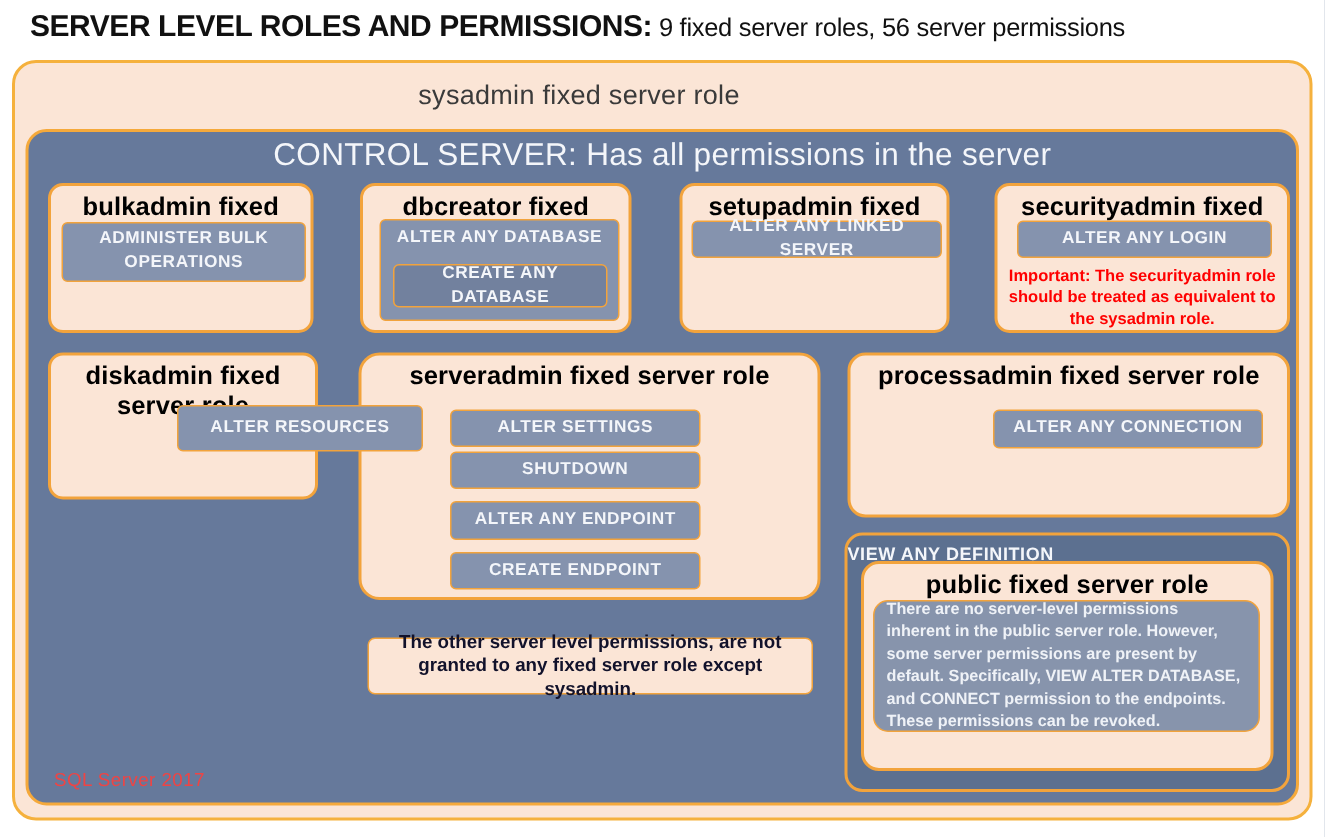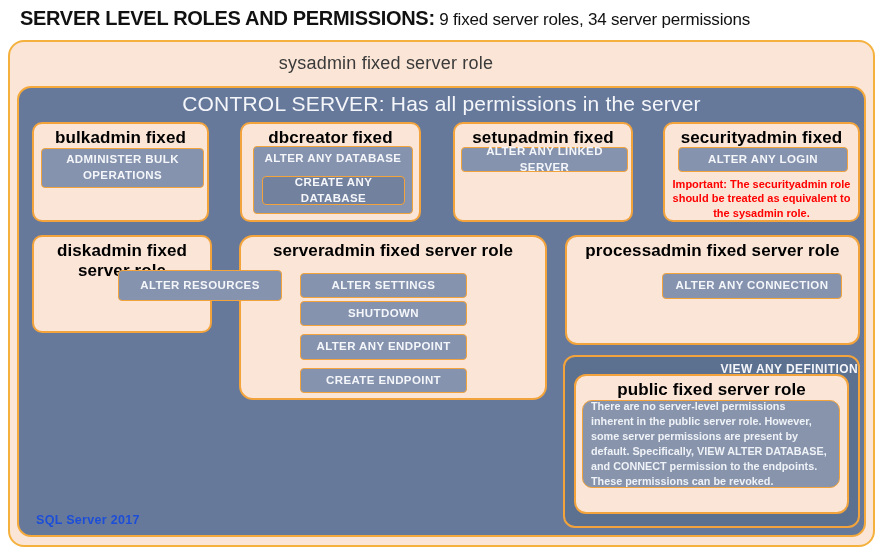--- a/index.html
+++ b/index.html
@@ -52,51 +52,51 @@
   }
   .warning-text{
     position:absolute;left:6px;right:6px;top:53px;text-align:center;
     color:#FF0000;font-size:11px;font-weight:700;line-height:1.3;
   }
   .dark-panel{
     left:563px;top:355px;width:297px;height:173px;
     background:#5C7090;border:2px solid #F2A33C;border-radius:12px;box-sizing:border-box;
   }
   .dark-panel-title{
-    position:absolute;left:0;right:0;top:5px;text-align:right;
+    position:absolute;left:0;right:0;top:5px;text-align:left;
     color:#F4F6FA;font-size:12px;font-weight:700;letter-spacing:0.4px;
   }
   .public-box{
     position:absolute;left:9px;top:17px;width:275px;height:140px;
     background:#FBE5D6;border:2px solid #F2A33C;border-radius:12px;box-sizing:border-box;
   }
   .public-desc{
     position:absolute;left:6px;top:24px;width:258px;height:88px;box-sizing:border-box;
     background:#8794AC;border:1.5px solid #F2A33C;border-radius:10px;
     color:#EFF2F7;font-size:10.8px;font-weight:700;line-height:1.38;
     display:flex;align-items:center;justify-content:center;text-align:left;
     padding:3px 8px;
   }
   .note-box{
     left:245px;top:425px;width:297px;height:38px;box-sizing:border-box;
     background:#FBE5D6;border:1.5px solid #F2A33C;border-radius:5px;
     display:flex;align-items:center;justify-content:center;text-align:center;
     color:#12122B;font-size:12.5px;font-weight:700;line-height:1.25;padding:2px 10px;
   }
   .footer-label{
-    left:36px;top:513px;color:#1d4ed8;font-size:12.5px;letter-spacing:0.3px;font-weight:bold;
+    left:36px;top:513px;color:#ef4444;font-size:12.5px;letter-spacing:0.3px;
   }
 </style>
 </head>
 <body>
 
 <div class="stage">
 
   <div class="abs page-title">
-    <span class="strong">SERVER LEVEL ROLES AND PERMISSIONS:</span><span class="sub"> 9 fixed server roles, 34 server permissions</span>
+    <span class="strong">SERVER LEVEL ROLES AND PERMISSIONS:</span><span class="sub"> 9 fixed server roles, 56 server permissions</span>
   </div>
 
   <div class="abs outer-box"></div>
   <div class="abs sysadmin-label">sysadmin fixed server role</div>
 
   <div class="abs panel"></div>
   <div class="abs control-label">CONTROL SERVER: Has all permissions in the server</div>
 
   <div class="abs role-box" style="left:32px;top:122px;width:177px;height:100px;">
     <div class="role-title">bulkadmin fixed server role</div>
@@ -143,16 +143,17 @@
   </div>
 
   <div class="abs dark-panel">
     <div class="dark-panel-title">VIEW ANY DEFINITION</div>
     <div class="public-box">
       <div class="role-title">public fixed server role</div>
       <div class="public-desc">There are no server-level permissions inherent in the public server role. However, some server permissions are present by default. Specifically, VIEW ALTER DATABASE, and CONNECT permission to the endpoints. These permissions can be revoked.</div>
     </div>
   </div>
 
+  <div class="abs note-box">The other server level permissions, are not granted to any fixed server role except sysadmin.</div>
 
   <div class="abs footer-label">SQL Server 2017</div>
 
 </div>
 
 </body></html>

